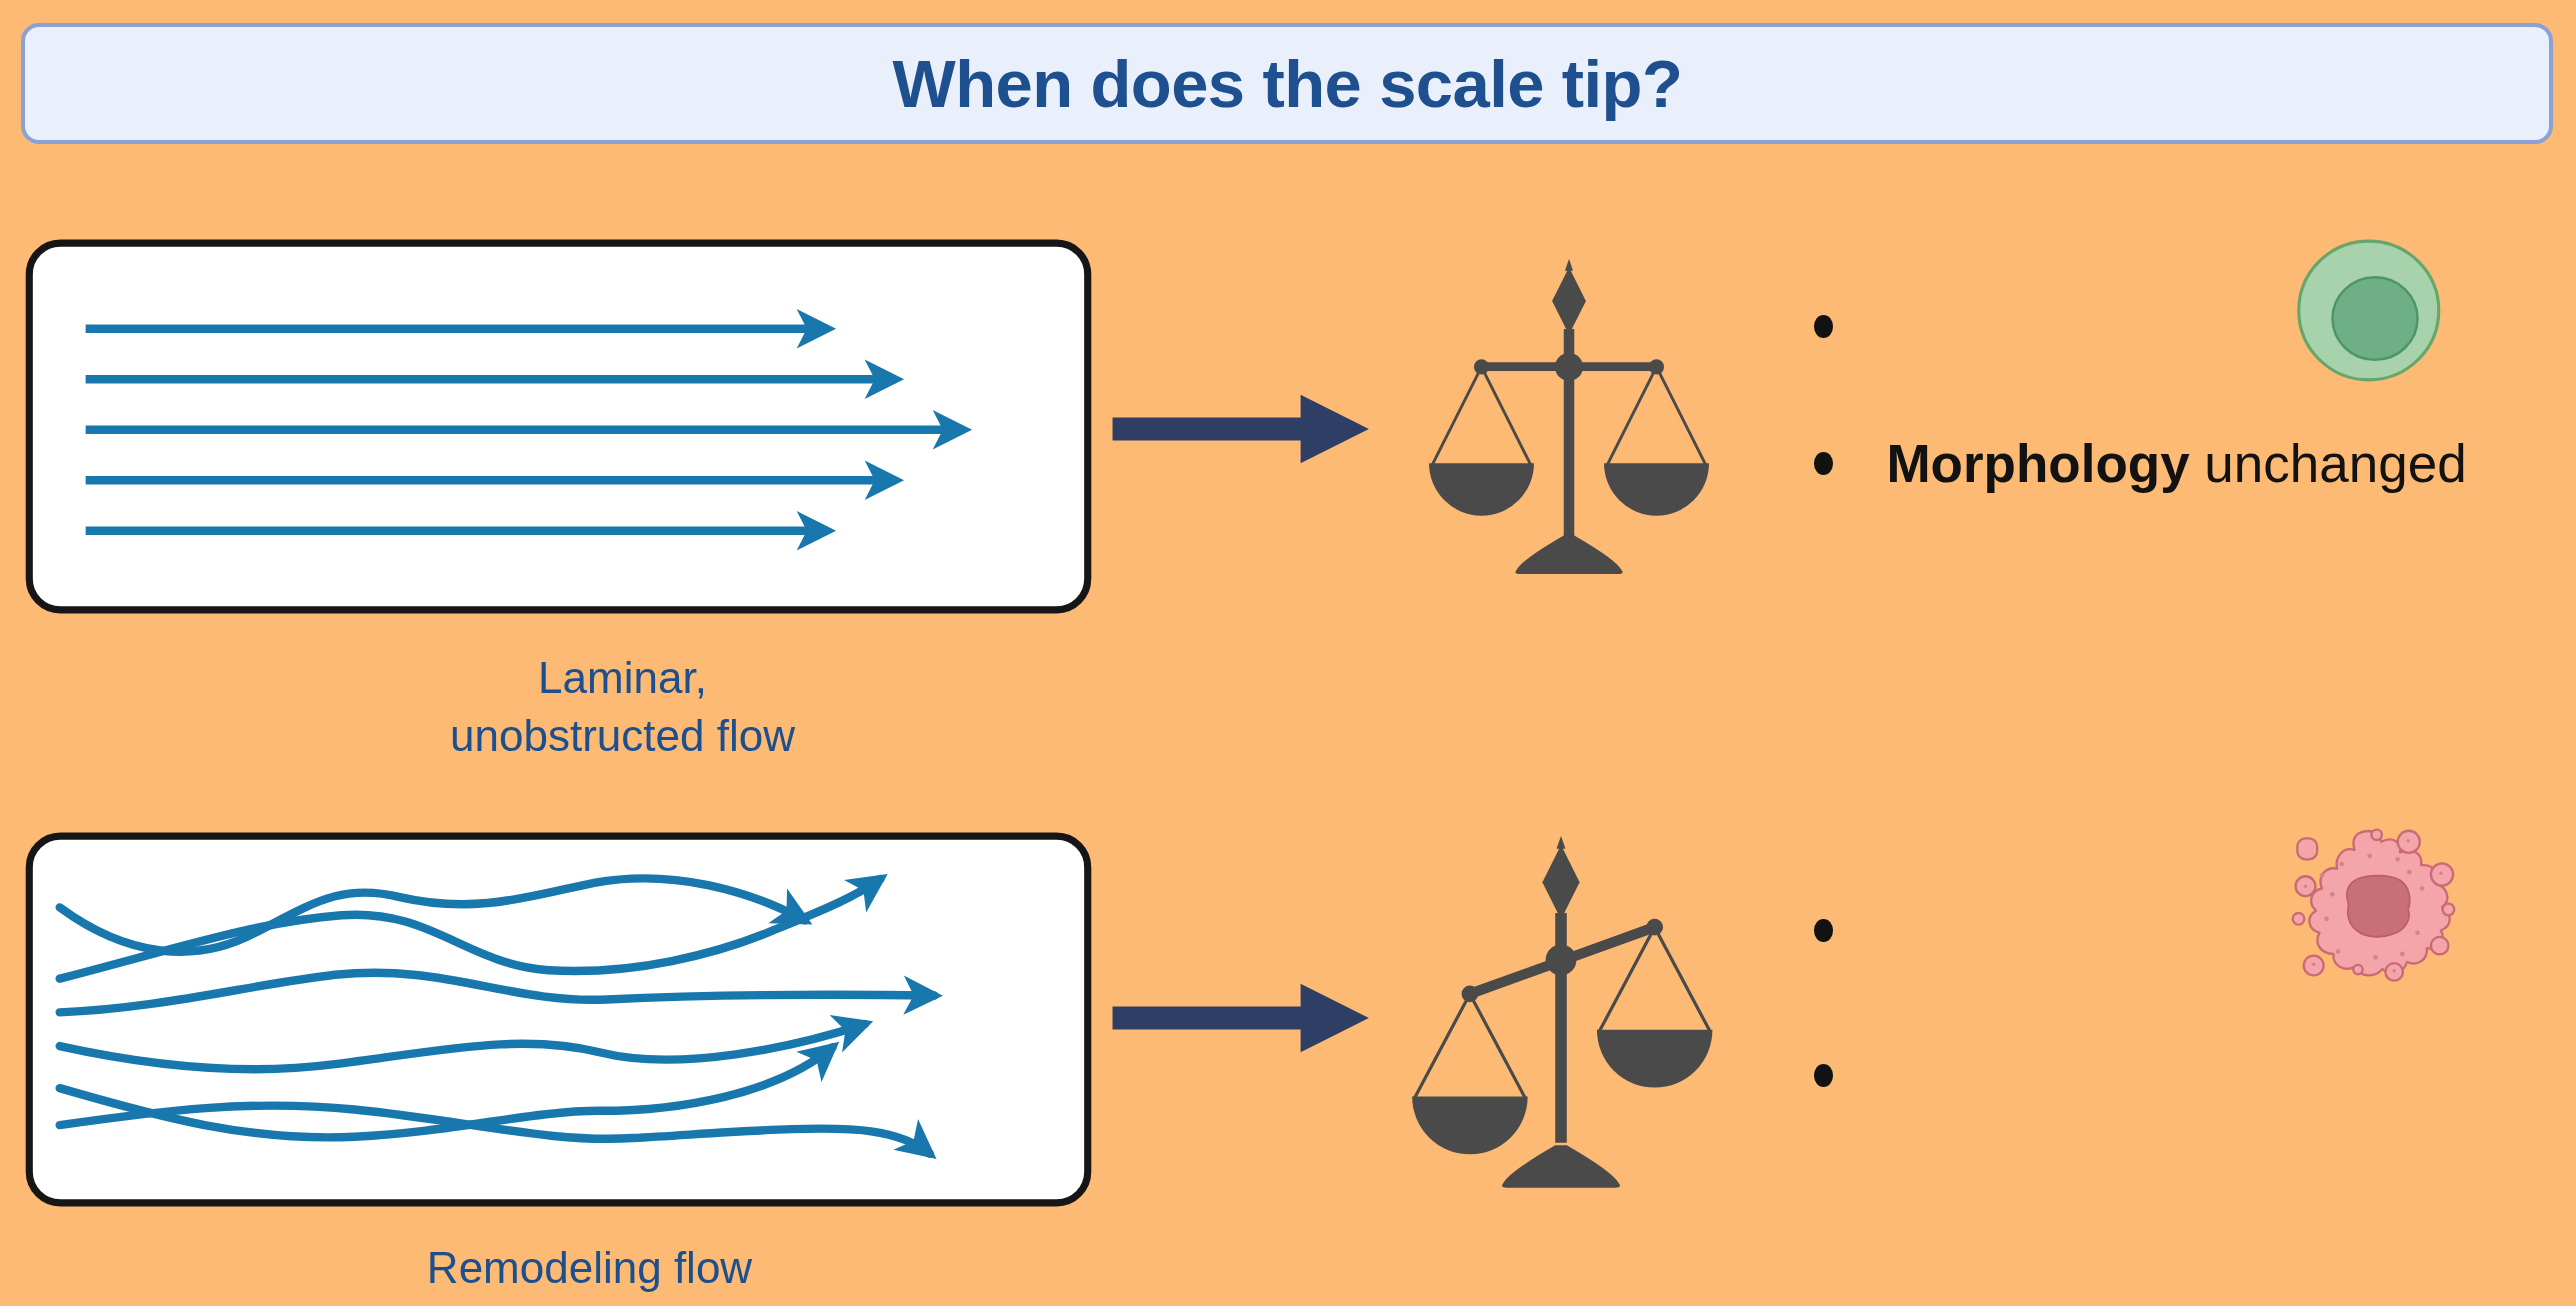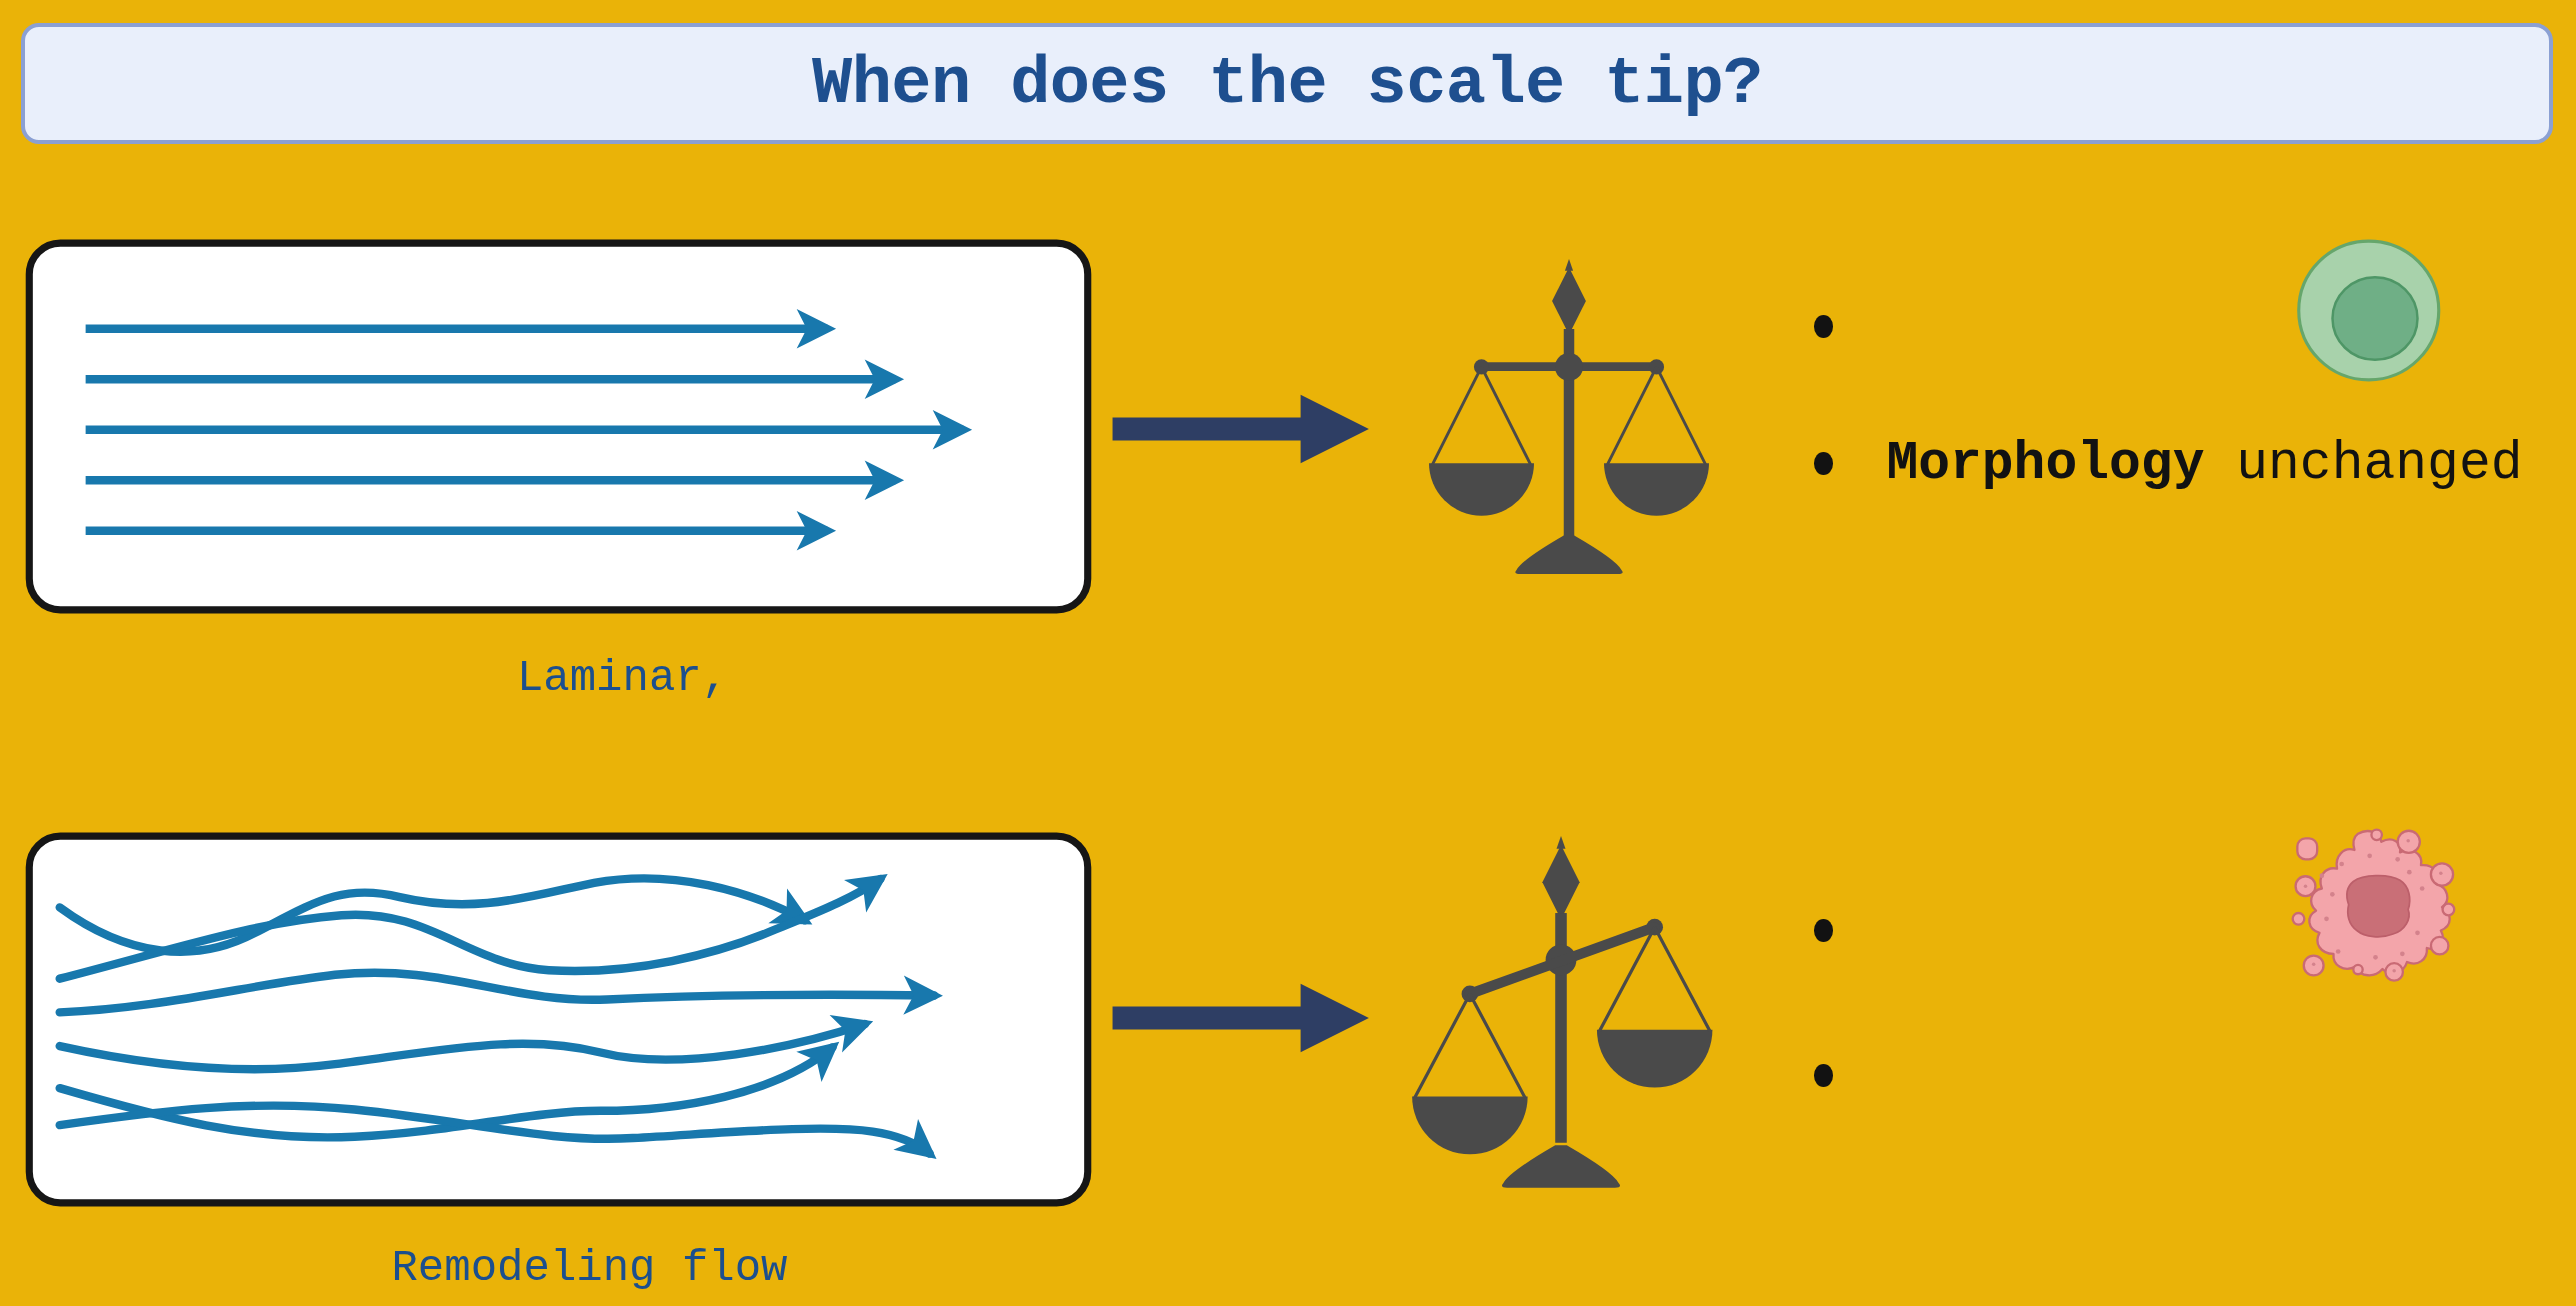--- a/index.html
+++ b/index.html
@@ -1,21 +1,21 @@
 <!DOCTYPE html>
 <html style="font-size:10.4px"><head>
 <meta charset="utf-8">
 <style>
   html, body { margin: 0; padding: 0; background: #ffffff; }
   .stage {
     position: relative;
     width: 2576px;
     height: 1306px;
-    background: #eab308;
-    font-family: Liberation Mono, monospace;
+    background: #fdba74;
+    font-family: Liberation Sans, sans-serif;
     overflow: hidden;
   }
   .abs { position: absolute; }
 
   
   .banner {
     left: 21.4px; top: 23px;
     width: 2532px; height: 121px;
     background: #E9EFFB;
     border: 4.5px solid #8BA0D3;
@@ -92,20 +92,21 @@
       <line x1="95" y1="140" x2="1240" y2="140" marker-end="url(#mA)"></line>
       <line x1="95" y1="218" x2="1345" y2="218" marker-end="url(#mA)"></line>
       <line x1="95" y1="296" x2="1450" y2="296" marker-end="url(#mA)"></line>
       <line x1="95" y1="374" x2="1345" y2="374" marker-end="url(#mA)"></line>
       <line x1="95" y1="452" x2="1240" y2="452" marker-end="url(#mA)"></line>
     </g>
   </svg>
 
   <div class="caption laminar abs">
     <span>Laminar,</span><br>
+    <span>unobstructed flow</span>
   </div>
 
   <svg class="abs" style="left:1112px; top:391px; width:260px; height:76px;" viewBox="0 0 402 118">
     <path d="M0,41 L292,41 L292,6 L398,59 L292,112 L292,77 L0,77 Z" fill="#2E3E64"></path>
   </svg>
 
   <svg class="abs" style="left:1429px; top:259px; width:280px; height:315px;" viewBox="0 0 480 540">
     <g fill="#4A4A4A" stroke="none">
       <path d="M240,0 L247,20 L233,20 Z"></path>
       <path d="M240,14 L269,72 L240,130 L211,72 Z"></path>

